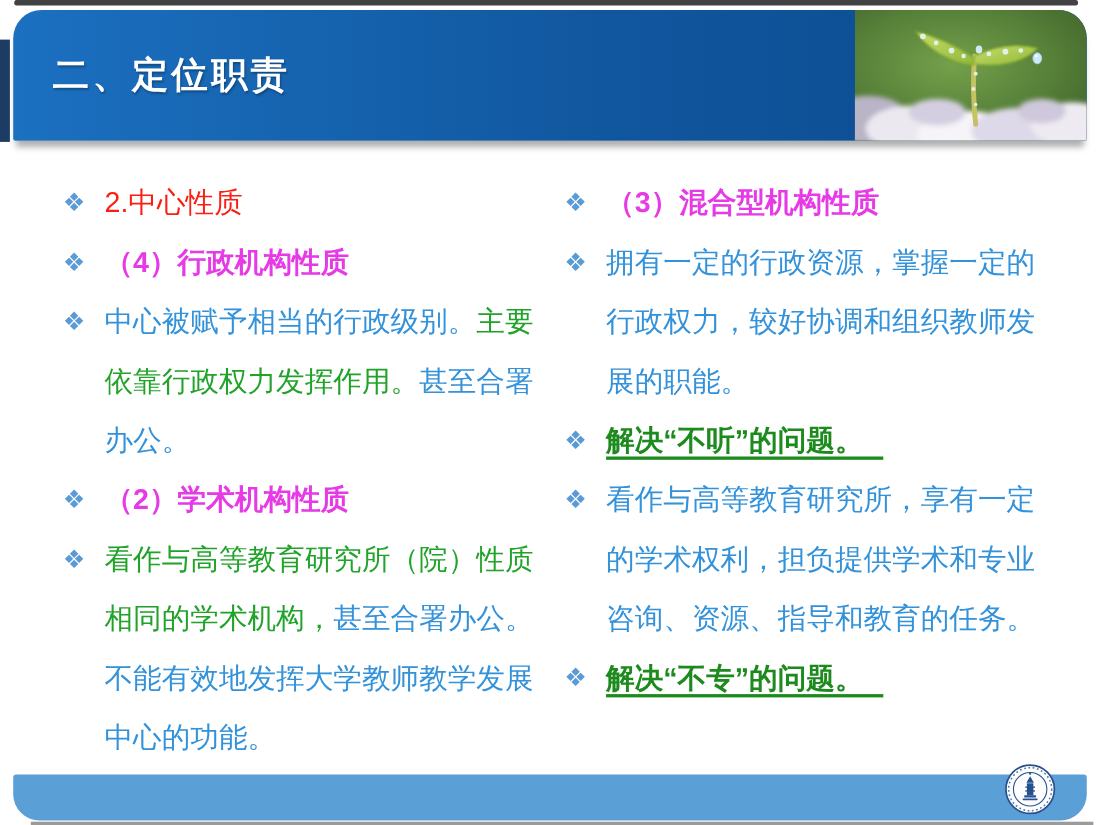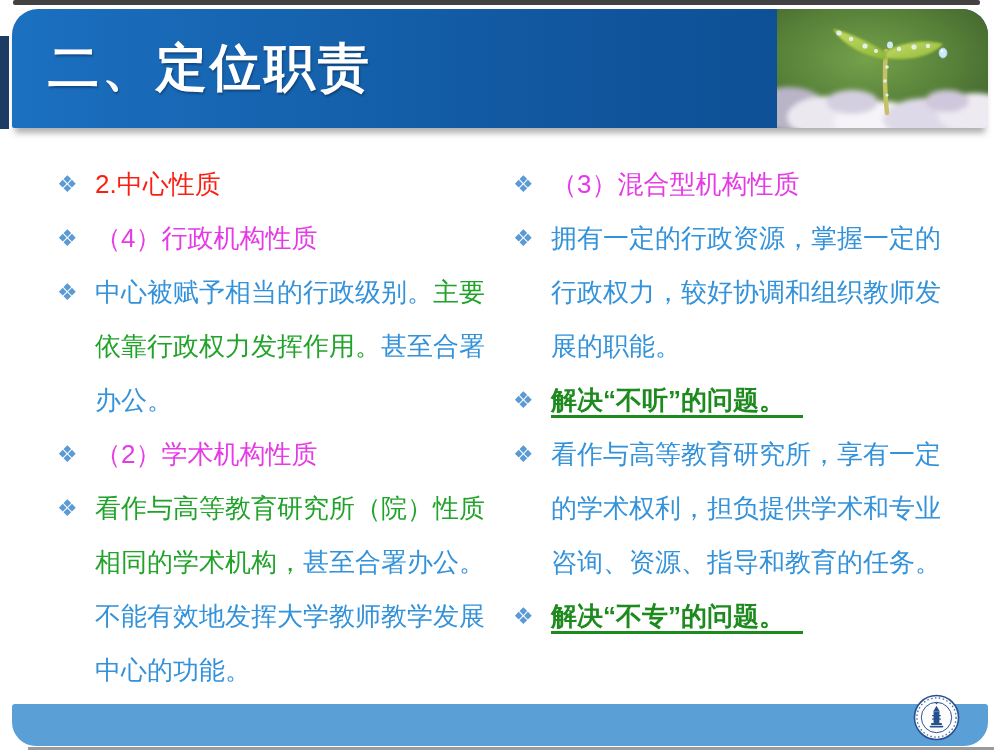--- a/index.html
+++ b/index.html
@@ -26,21 +26,21 @@
     border-radius:26px 26px 2px 2px;
     box-shadow:0 8px 6px -3px rgba(110,110,110,0.55);
   }
   .header-left-shadow {
     position:absolute; left:0; top:36px; width:9px; height:93px;
     background:#1d3c64; filter:blur(0.6px);
   }
   .header-title {
     position:absolute; left:36px; top:0; height:100%;
     display:flex; align-items:center;
-    font-size:51px; font-weight:bold; color:#ffffff; letter-spacing:3px;
+    font-size:33px; font-weight:bold; color:#ffffff; letter-spacing:3px;
     text-shadow:1px 2px 2px rgba(0,0,0,0.3);
   }
   .header-photo {
     position:absolute; right:0; top:0; width:211px; height:119px;
     border-radius:0 26px 0 0; overflow:hidden;
   }
   .header-photo svg { display:block; }
 
   
   .col { position:absolute; top:157px; }
@@ -48,21 +48,21 @@
   .col-right { left:513px; width:452px; }
 
   .bullet-item { display:flex; align-items:flex-start; }
   .bullet {
     flex:0 0 38px; font-size:23px; line-height:54px;
     color:var(--bullet);
   }
   .btext { flex:1; font-size:26px; line-height:54px; }
 
   .seg-red     { color:var(--red); }
-  .seg-magenta { color:var(--magenta); }
+  .seg-magenta { color:var(--magenta);font-weight:bold; }
   .seg-blue    { color:var(--blue); }
   .seg-green   { color:var(--green); }
   .seg-green-em{
     color:var(--greenDark); font-weight:bold;
     border-bottom:3px solid var(--greenDark); padding-right:18px;
   }
 
   
   .footer {
     position:absolute; left:12px; right:12px; bottom:4px; height:42px;

